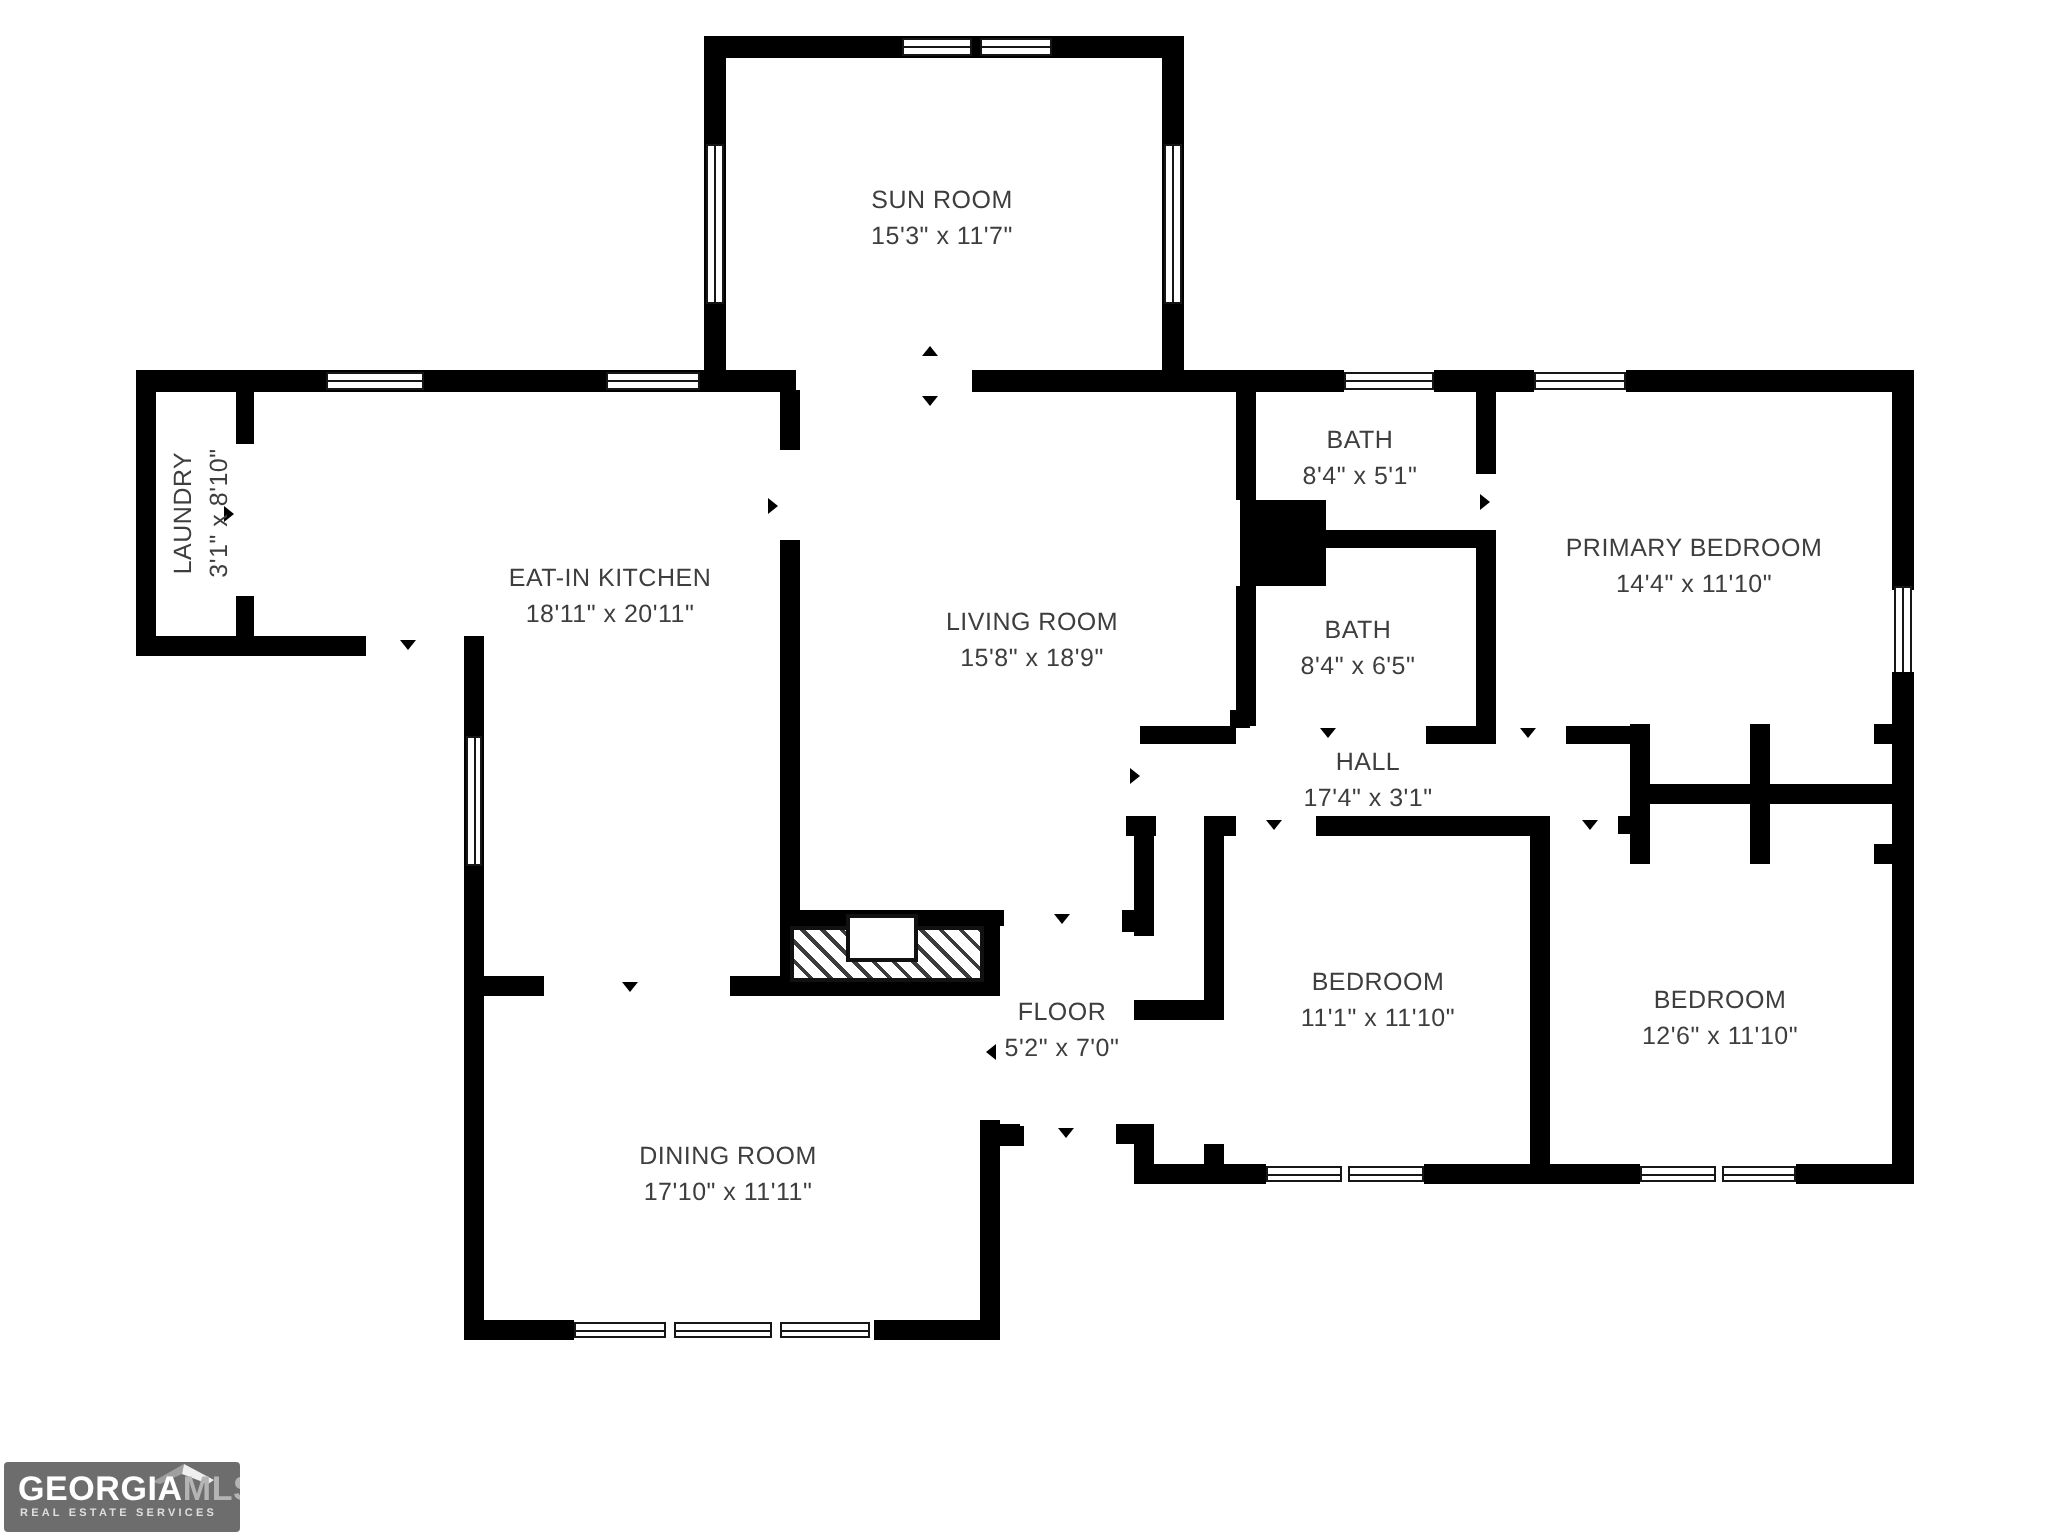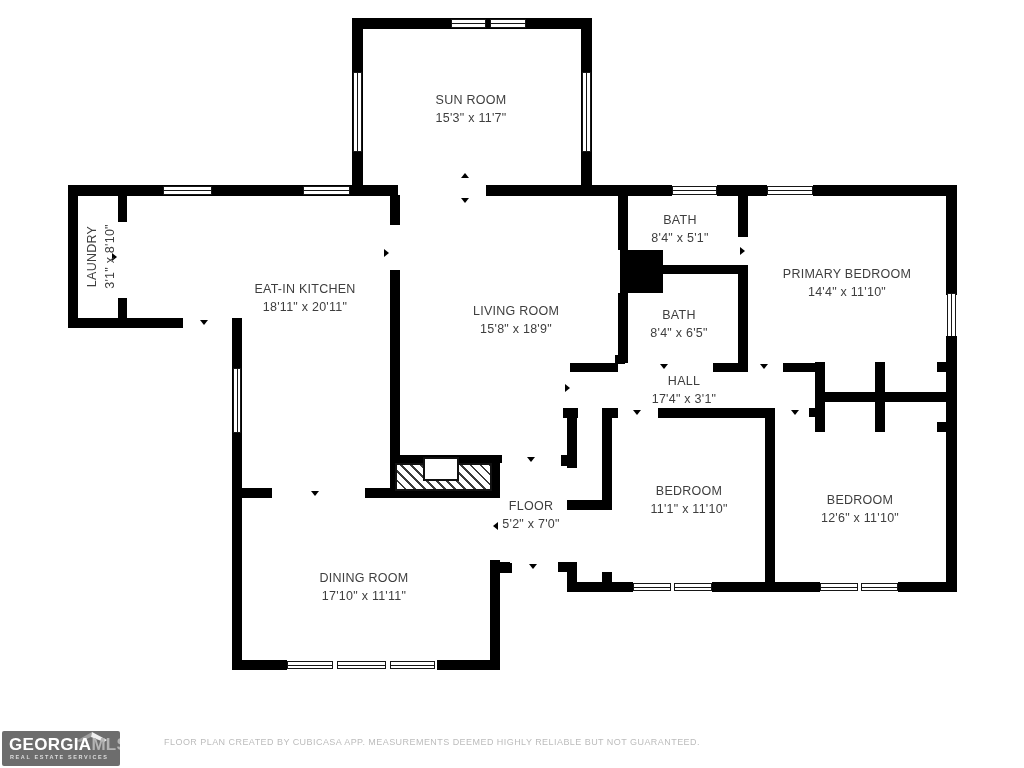--- a/index.html
+++ b/index.html
@@ -1,17 +1,17 @@
 <!DOCTYPE html>
 <html style="--wall: #000000; --label_text: #3e3e3e; --footer_text: #bcbcbc; --logo_bg: #6d6d6d; --logo_mls: #b4b4b4;"><head>
 <meta charset="utf-8">
 <style>
   html,body { margin:0; padding:0; }
   body { width:1024px; height:768px; background:#fff; font-family:"Liberation Sans","DejaVu Sans",sans-serif; position:relative; overflow:hidden; }
-  #plan { position:absolute; left:0; top:0; width:844px; height:768px;padding-left:20px; }
+  #plan { position:absolute; left:0; top:0; width:844px; height:768px; }
   .w { position:absolute; background:var(--wall,#000); }
   .solid { position:absolute; background:var(--wall,#000); }
   .win { position:absolute; background:#fff; border:1px solid #161616; box-sizing:border-box; }
   .winh::after { content:""; position:absolute; left:0; right:0; top:50%; margin-top:-0.5px; height:1px; background:#161616; }
   .winv::after { content:""; position:absolute; top:0; bottom:0; left:50%; margin-left:-0.5px; width:1px; background:#161616; }
   .tk { position:absolute; width:0; height:0; }
   .tk-d { border-left:4px solid transparent; border-right:4px solid transparent; border-top:5px solid #000; }
   .tk-u { border-left:4px solid transparent; border-right:4px solid transparent; border-bottom:5px solid #000; }
   .tk-r { border-top:4px solid transparent; border-bottom:4px solid transparent; border-left:5px solid #000; }
   .tk-l { border-top:4px solid transparent; border-bottom:4px solid transparent; border-right:5px solid #000; }
@@ -183,21 +183,20 @@
   </div>
   <div class="room-label" style="left:531px;top:498px">
     <span class="nm">FLOOR</span>
     <span class="dm">5'2" x 7'0"</span>
   </div>
   <div class="room-label" style="left:364px;top:570px">
     <span class="nm">DINING ROOM</span>
     <span class="dm">17'10" x 11'11"</span>
   </div>
 
-  <div id="footer-note">FLOOR PLAN CREATED BY CUBICASA APP. MEASUREMENTS DEEMED HIGHLY RELIABLE BUT NOT GUARANTEED.</div>
 
   <div id="logo">
     <svg class="roof" width="34" height="11" viewBox="0 0 34 11">
       <polygon points="2,10 18,1 17,6 6,11" fill="#9f9f9f"></polygon>
       <polygon points="18,1 33,9 30,11 17,6" fill="#efefef"></polygon>
     </svg>
     <div class="row"><span>GEORGIA</span><span class="mls">MLS</span></div>
     <div class="tag">REAL ESTATE SERVICES</div>
   </div>
 

